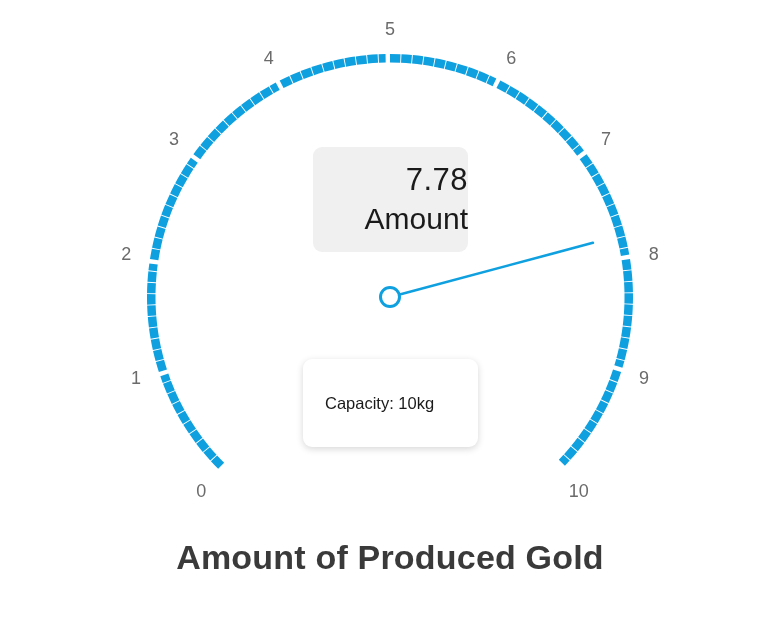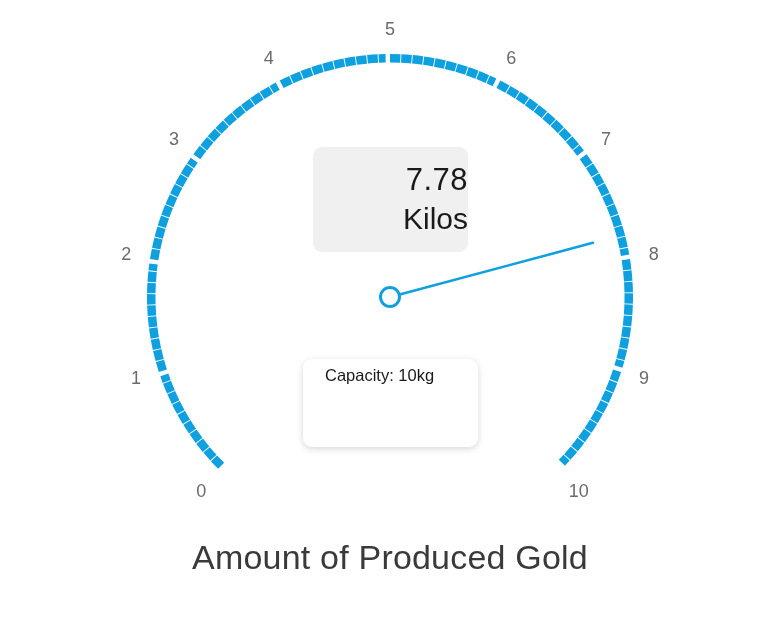--- a/index.html
+++ b/index.html
@@ -49,39 +49,39 @@
   .info-card{
     position:absolute;
     left:303px;top:359px;
     width:175px;height:88px;
     background:#ffffff;
     border-radius:9px;
     box-shadow:0 2px 7px rgba(0,0,0,0.16);
     display:flex;
     flex-direction:column;
     align-items:flex-start;
-    justify-content:flex-start;
+    justify-content:center;
     padding-left:22px;
     box-sizing:border-box;
   }
   .info-line{
     font-size:16.5px;
     color:#1a1a1a;
     line-height:1.95;
     white-space:nowrap;
   }
 
   .chart-title{
     position:absolute;
     left:0;top:538px;
     width:780px;
     text-align:center;
     font-size:34px;
     color:#3a3a3a;
-    font-weight:400;
+    font-weight:700;
     letter-spacing:0.2px;
   }
 </style>
 </head>
 <body>
 
 <div id="gauge-root">
 
   <svg class="gauge-svg" id="gauge-svg" viewBox="0 0 780 620">
     <g id="scale-ticks">
@@ -200,21 +200,21 @@
         <text class="tick-label" x="578.8" y="491.8" fill="#6b6b6b">10</text>
       </g>
     <g id="needle-group">
       <line id="needle-line" stroke="#0fa0e0" stroke-width="2.6" stroke-linecap="round" x1="400.63" y1="294.16" x2="592.90" y2="242.86"></line>
       <circle id="needle-hub" cx="390" cy="297" r="9.5" fill="#ffffff" stroke="#0fa0e0" stroke-width="3"></circle>
     </g>
   </svg>
 
   <div class="value-card">
     <div class="value-number">7.78</div>
-    <div class="value-unit">Kilos</div>
+    <div class="value-unit">Amount</div>
   </div>
 
   <div class="info-card">
     <div class="info-line">Capacity: 10kg</div>
   </div>
 
   <div class="chart-title">Amount of Produced Gold</div>
 
 </div>
 

